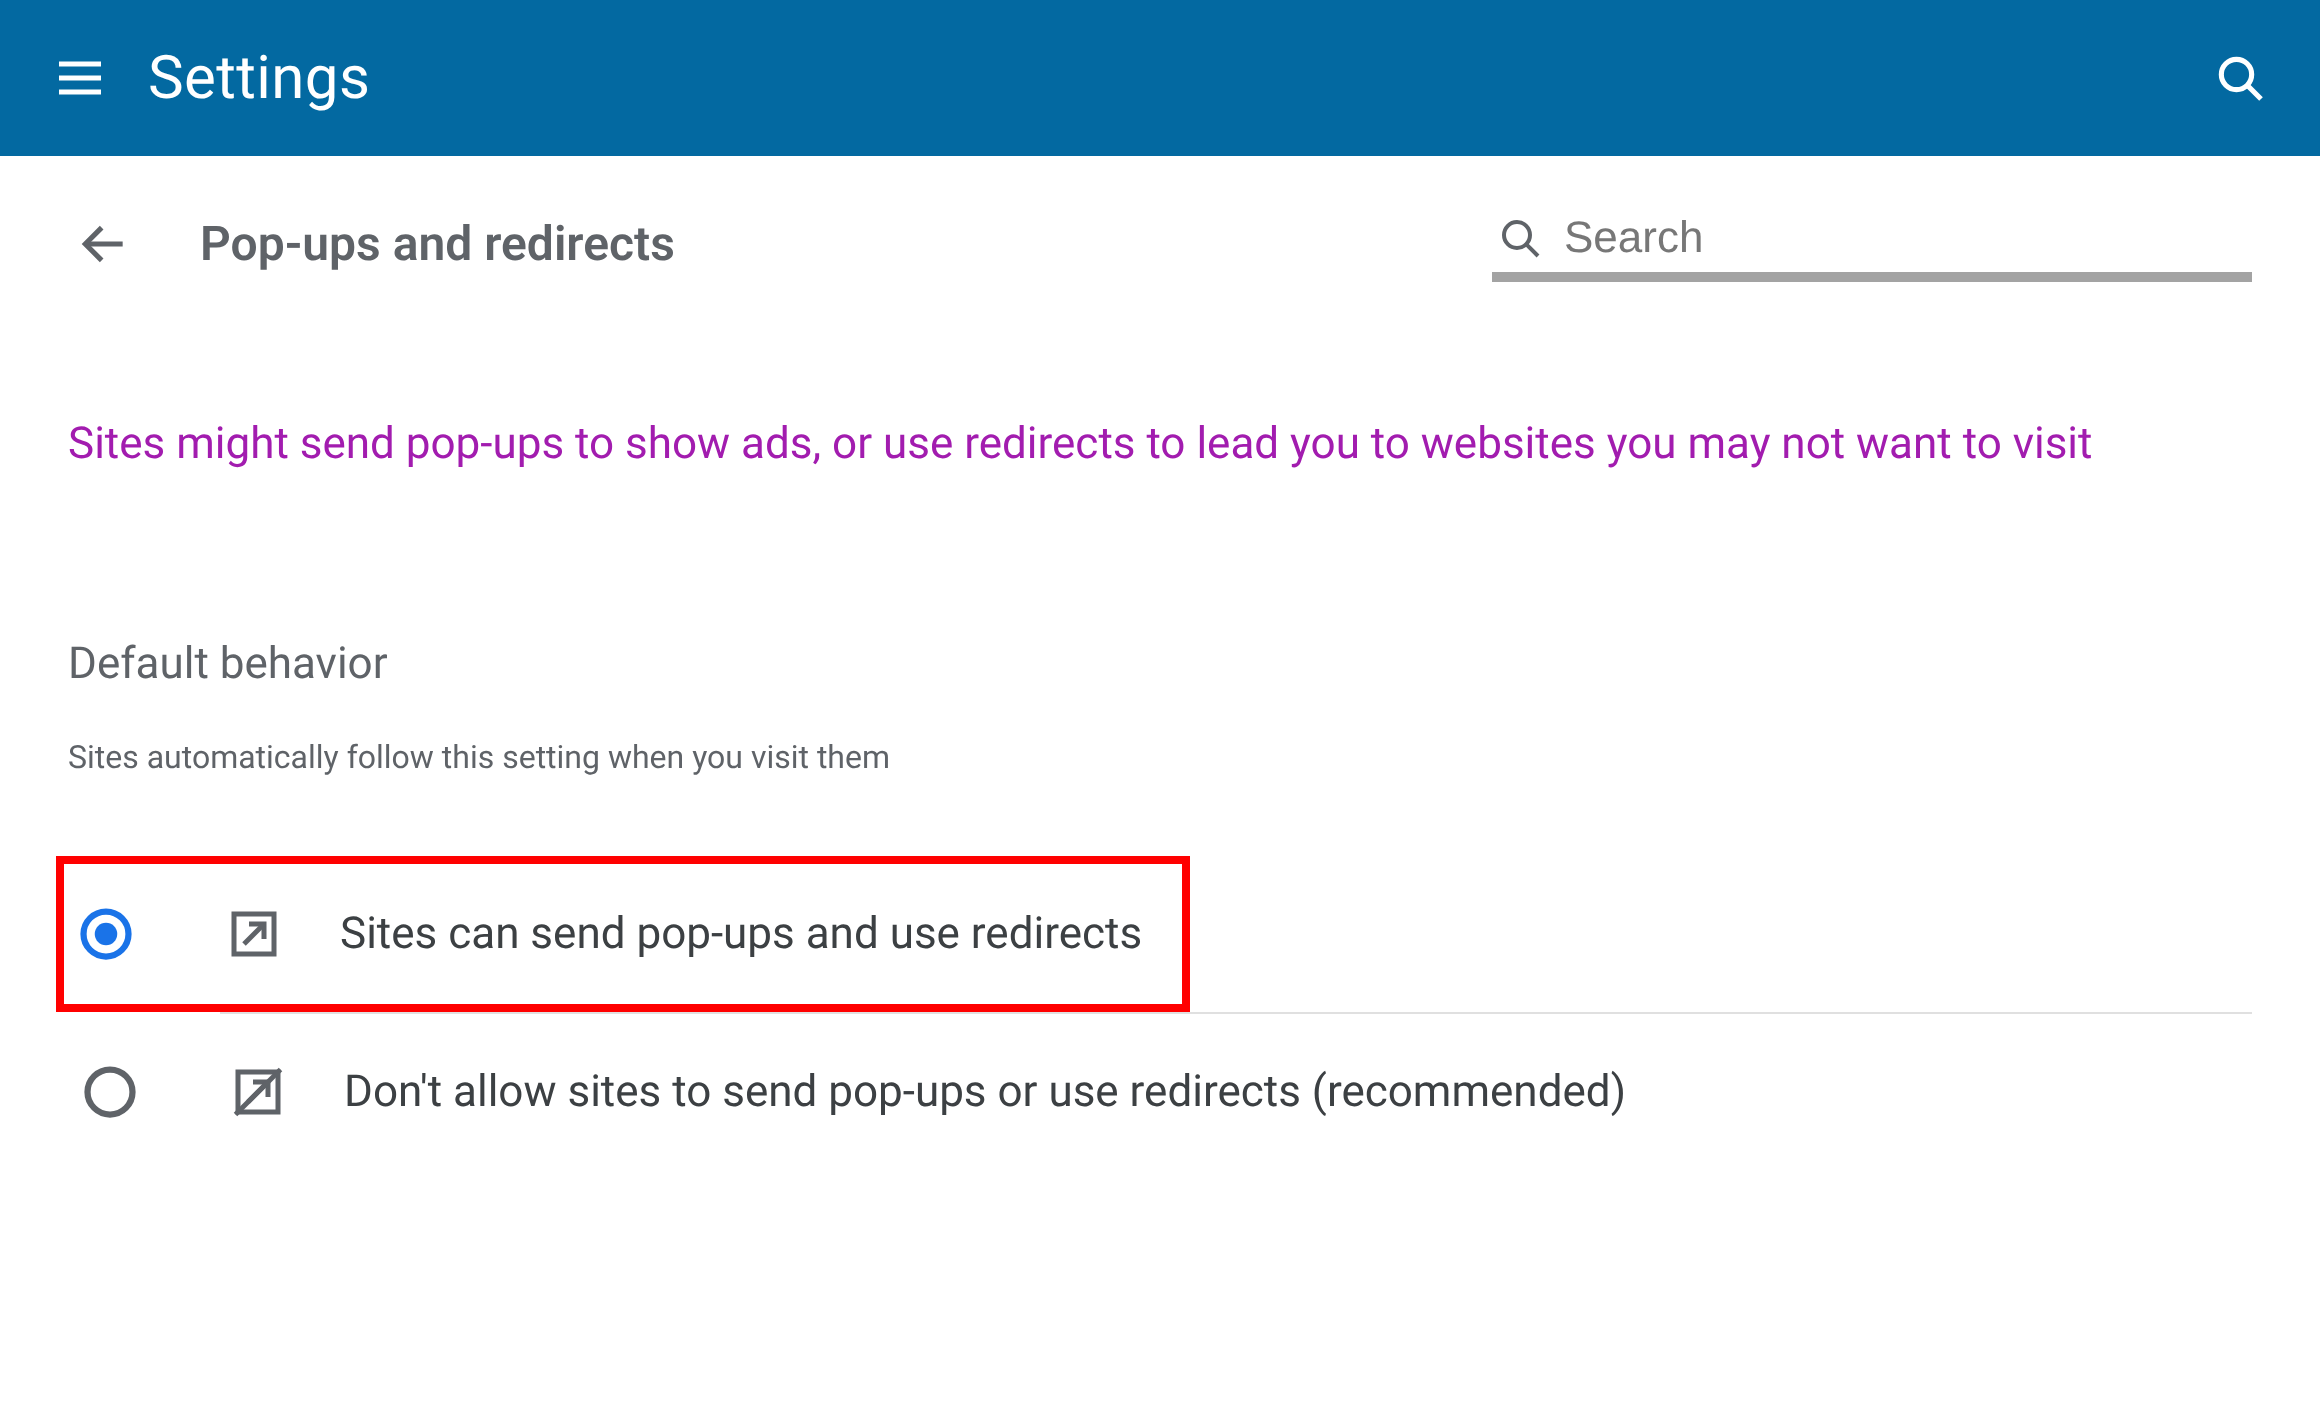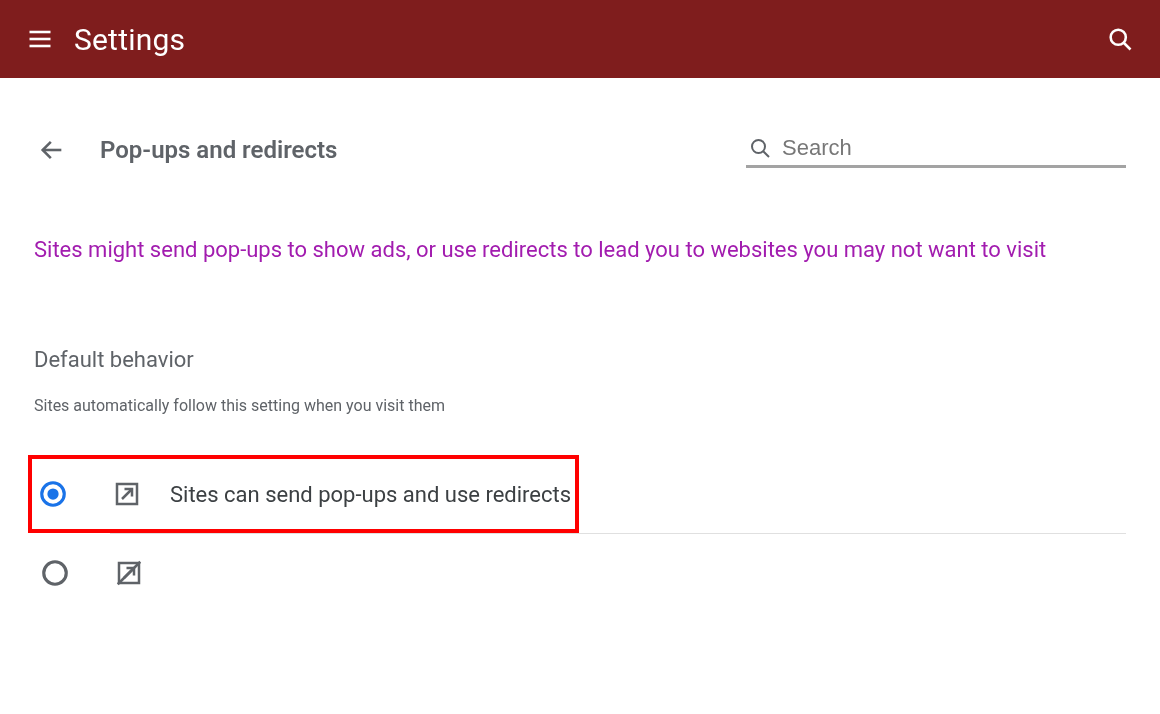--- a/index.html
+++ b/index.html
@@ -1,41 +1,41 @@
 <!DOCTYPE html>
 <html><head>
 <meta charset="utf-8">
 <style>
   * { box-sizing: border-box; margin: 0; padding: 0; }
   html, body { width: 1160px; height: 714px; font-family: "Roboto", "Helvetica Neue", Arial, sans-serif; background: #fff; color: #5f6368; }
   .app-bar {
     height: 78px;
-    background: #7f1d1d;
+    background: #0369a1;
     display: flex;
     align-items: center;
     padding: 0 20px;
     color: #fff;
   }
   .app-bar .menu-btn { width: 40px; height: 40px; display:flex; align-items:center; justify-content:center; cursor:pointer; }
   .app-bar .title { font-size: 30px; font-weight: 400; margin-left: 14px; letter-spacing: 0.2px; }
   .app-bar .spacer { flex: 1; }
   .app-bar .search-btn { width: 40px; height: 40px; display:flex; align-items:center; justify-content:center; cursor:pointer; }
 
   .content { padding: 0 34px; }
 
   .page-header {
     display: flex;
     align-items: center;
-    margin-top: 53px;
+    margin-top: 24px;
   }
   .page-header .back-btn { width: 36px; height: 36px; display:flex; align-items:center; justify-content:center; cursor:pointer; color:#5f6368; }
   .page-header .page-title { font-size: 24px; font-weight: 600; color:#5f6368; margin-left: 30px; }
   .page-header .spacer { flex: 1; }
   .page-header .search-field {
-    display:flex; align-items:center; border-bottom: 3px solid #a3a3a3;
+    display:flex; align-items:center; border-bottom: 5px solid #a3a3a3;
     padding: 4px 2px; width: 380px;
   }
   .page-header .search-field .icon { color:#5f6368; margin-right: 10px; display:flex; }
   .page-header .search-field input {
     border: none; outline: none; font-size: 22px; color:#5f6368; width:100%;
     background: transparent;
   }
   .page-header .search-field input::placeholder { color:#777; }
 
   .description {
@@ -68,21 +68,21 @@
   .option-row .radio { width: 30px; height: 30px; display:flex; align-items:center; justify-content:center; }
   .option-row .opt-icon { margin-left: 44px; color:#5f6368; display:flex; }
   .option-row .opt-label { margin-left: 28px; font-size: 22px; color:#3c4043; }
 
   .divider { border: none; border-top: 1px solid #e0e0e0; margin-left: 76px; }
 
   .highlight-box {
     border: 4px solid #ff0000;
     display: inline-flex;
     align-items: center;
-    padding: 14px 4px 14px 6px;
+    padding: 14px 20px 14px 6px;
     height: 78px;
   }
   .highlight-wrapper { margin-left: -6px; }
 
   svg { display:block; }
 </style>
 </head>
 <body>
 
 <div class="app-bar">
@@ -165,16 +165,17 @@
         </svg>
       </span>
       <span class="opt-icon">
         <svg width="30" height="30" viewBox="0 0 24 24" fill="none" stroke="#5f6368" stroke-width="2">
           <rect x="4" y="4" width="16" height="16"></rect>
           <polyline points="10 8 16 8 16 14"></polyline>
           <line x1="16" y1="8" x2="8" y2="16"></line>
           <line x1="3" y1="21" x2="21" y2="3"></line>
         </svg>
       </span>
+      <span class="opt-label">Don't allow sites to send pop-ups or use redirects (recommended)</span>
     </div>
 
   </div>
 </div>
 
 </body></html>

